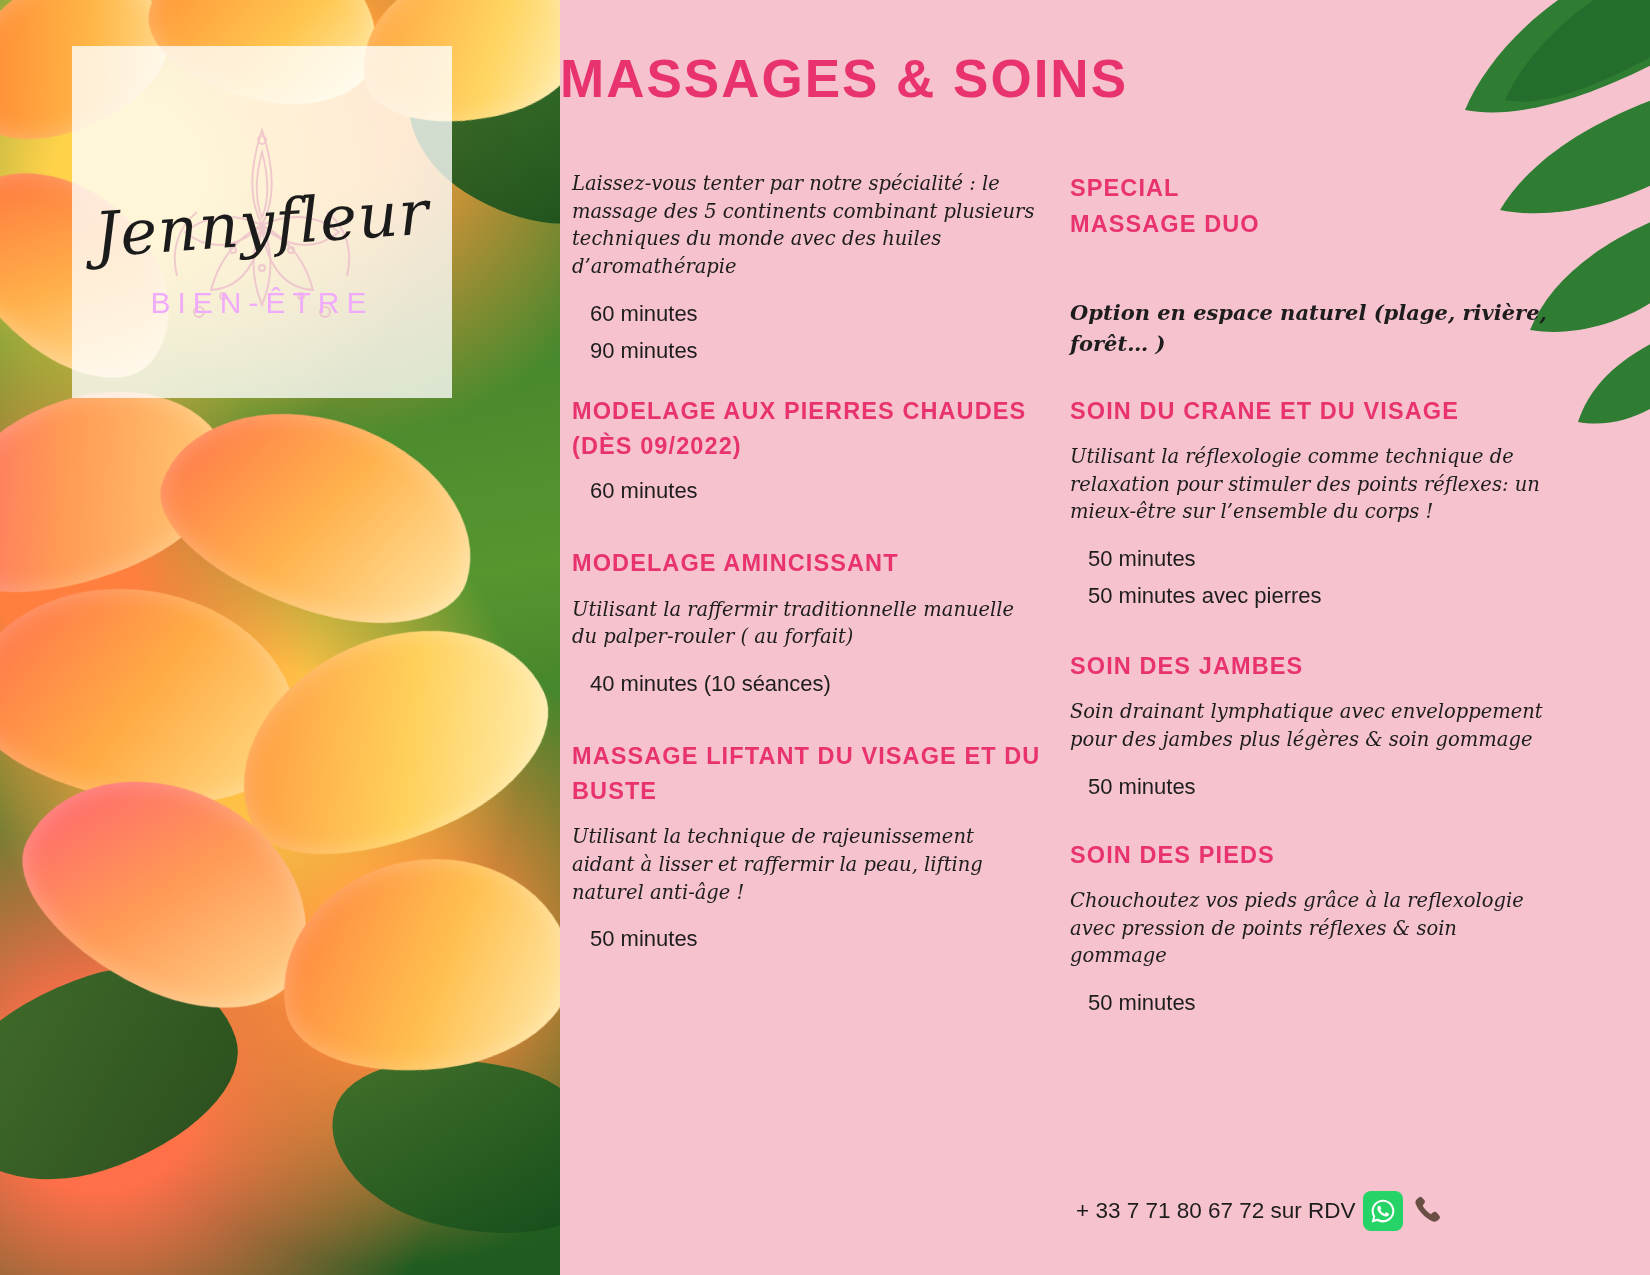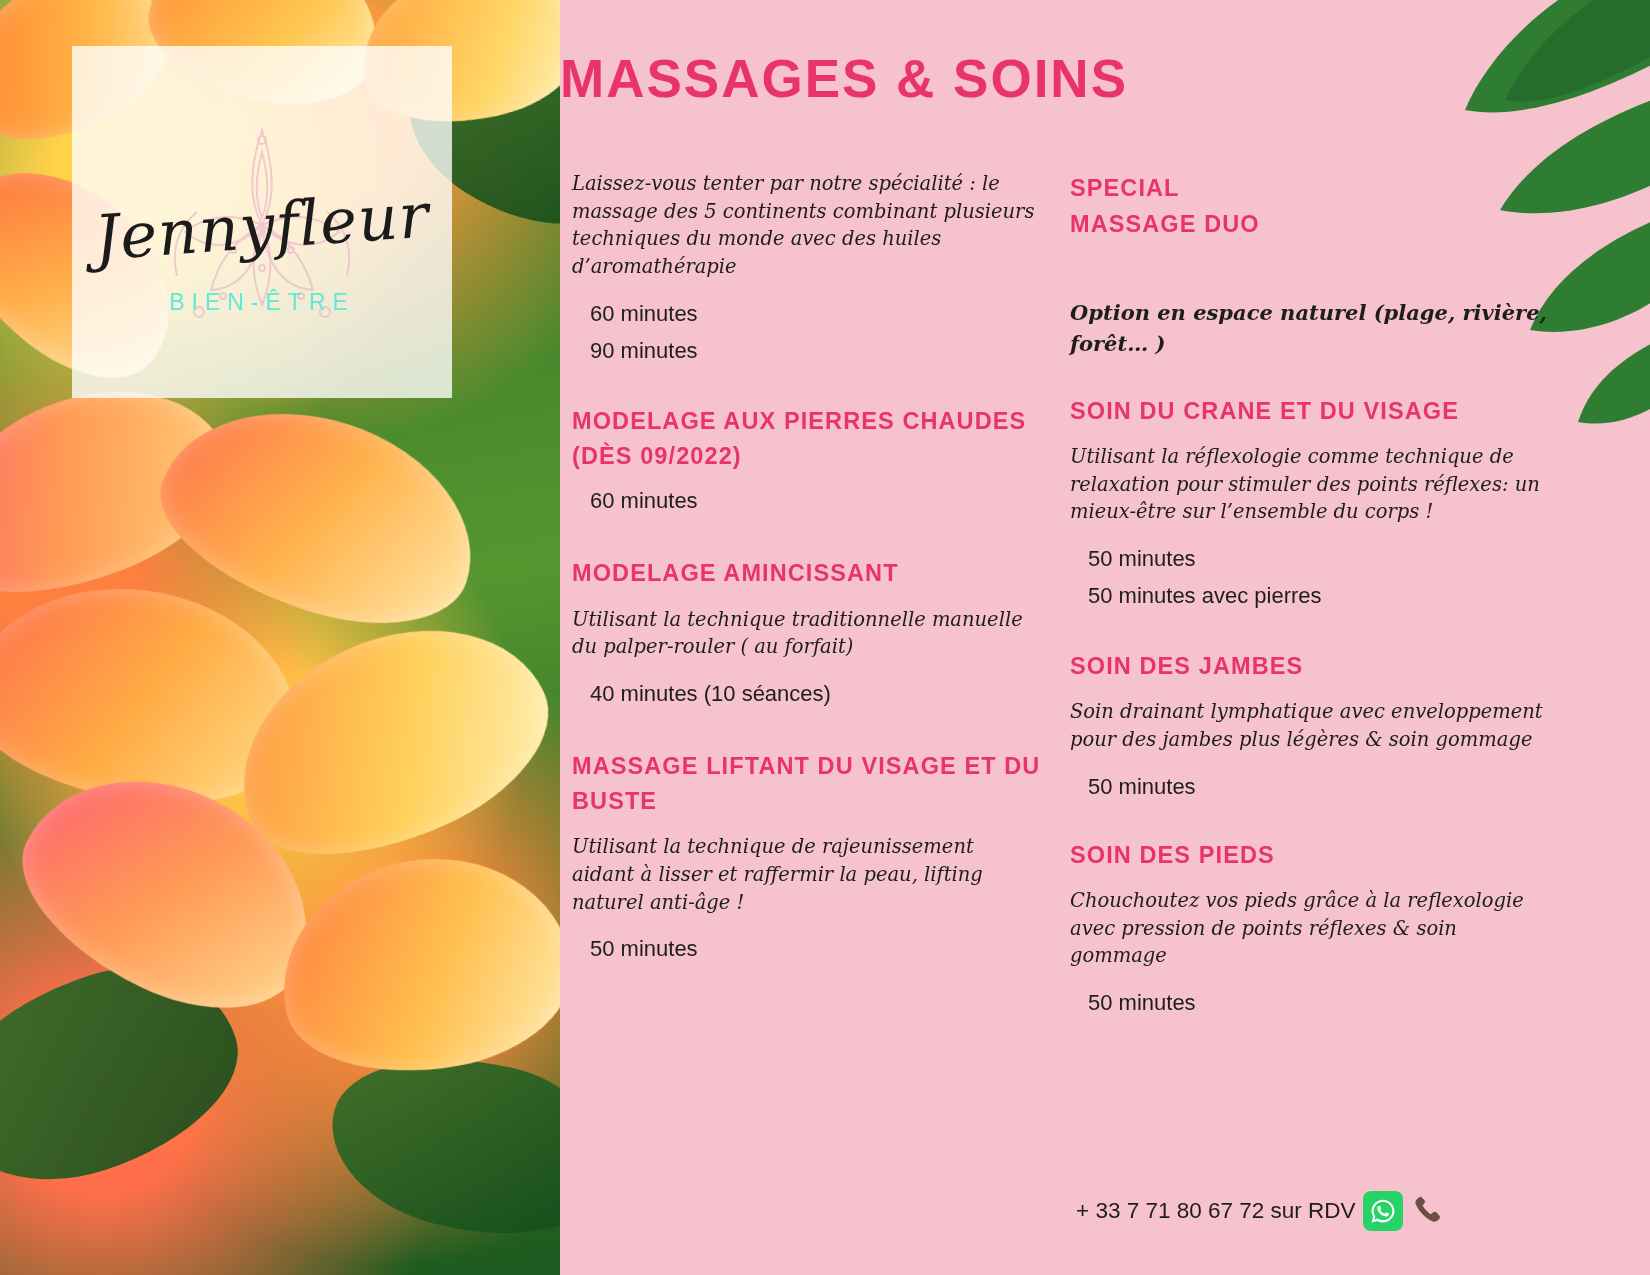--- a/index.html
+++ b/index.html
@@ -83,23 +83,23 @@
     font-style: italic;
     font-size: 62px;
     color: #1b1b1b;
     letter-spacing: 1px;
     margin-top: 62px;
     transform: rotate(-4deg);
   }
   .logo-sub {
     position: relative;
     margin-top: 26px;
-    font-size: 23px;
+    font-size: 30px;
     letter-spacing: 7px;
-    color: #5eead4;
+    color: #f0abfc;
     font-family: "Liberation Sans", sans-serif;
   }
 
   
   .monstera {
     position: absolute;
     right: -30px;
     top: -40px;
     width: 420px;
     height: 620px;
@@ -265,28 +265,28 @@
     <div class="poster-title">MASSAGES &amp; SOINS</div>
 
     <div class="col col-left">
 
       <div class="svc">
         <div class="svc-desc">Laissez-vous tenter par notre spécialité : le massage des 5 continents combinant plusieurs techniques du monde avec des huiles d’aromathérapie</div>
         <div class="price-line">60 minutes</div>
         <div class="price-line">90 minutes</div>
       </div>
 
-      <div class="svc" style="margin-top:40px;">
+      <div class="svc" style="margin-top:30px;">
         <div class="svc-title center">MODELAGE AUX PIERRES CHAUDES (DÈS 09/2022)</div>
         <div class="price-line">60 minutes</div>
       </div>
 
       <div class="svc" style="margin-top:42px;">
         <div class="svc-title center">MODELAGE AMINCISSANT</div>
-        <div class="svc-desc">Utilisant la technique traditionnelle manuelle du palper-rouler ( au forfait)</div>
+        <div class="svc-desc">Utilisant la raffermir traditionnelle manuelle du palper-rouler ( au forfait)</div>
         <div class="price-line">40 minutes (10 séances)</div>
       </div>
 
       <div class="svc" style="margin-top:42px;">
         <div class="svc-title center">MASSAGE LIFTANT DU VISAGE ET DU BUSTE</div>
         <div class="svc-desc">Utilisant la technique de rajeunissement aidant à lisser et raffermir la peau, lifting naturel anti-âge !</div>
         <div class="price-line">50 minutes</div>
       </div>
 
     </div>

